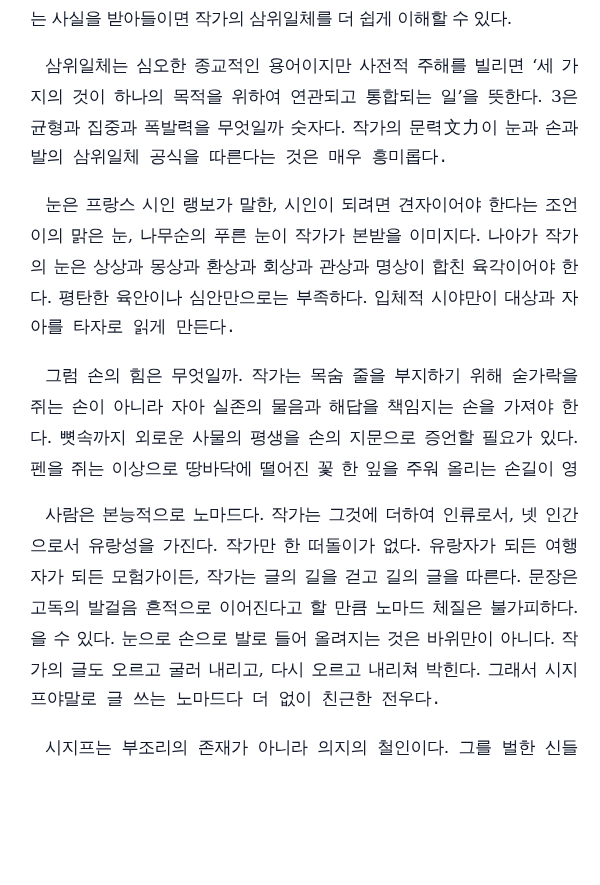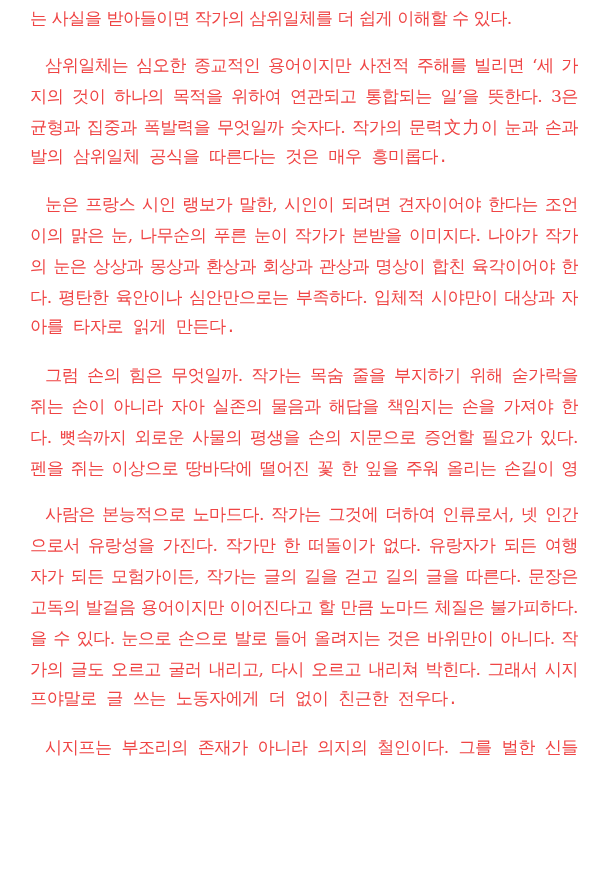--- a/index.html
+++ b/index.html
@@ -12,21 +12,21 @@
       height: 885px;
       overflow: hidden;
       position: relative;
     }
     .page {
       position: absolute;
       left: 30px;
       top: 3px;
       width: 548px;
       font-family: "DejaVu Serif", "Liberation Serif", serif;
-      color: #ef4444;
+      color: #0f172a;
       font-size: 17.2px;
       letter-spacing: -0.55px;
     }
     .line {
       height: 30.9px;
       line-height: 30.9px;
       white-space: nowrap;
       display: flex;
       justify-content: space-between;
     }
@@ -100,30 +100,30 @@
   <div class="line justify indent">
       <span class="txt">사람은 본능적으로 노마드다. 작가는 그것에 더하여 인류로서, 넷 인간</span>
     </div>
   <div class="line justify">
       <span class="txt">으로서 유랑성을 가진다. 작가만 한 떠돌이가 없다. 유랑자가 되든 여행</span>
     </div>
   <div class="line justify">
       <span class="txt">자가 되든 모험가이든, 작가는 글의 길을 걷고 길의 글을 따른다. 문장은</span>
     </div>
   <div class="line justify">
-      <span class="txt">고독의 발걸음 용어이지만 이어진다고 할 만큼 노마드 체질은 불가피하다.</span>
+      <span class="txt">고독의 발걸음 흔적으로 이어진다고 할 만큼 노마드 체질은 불가피하다.</span>
     </div>
 
   <div class="line justify">
       <span class="txt">을 수 있다. 눈으로 손으로 발로 들어 올려지는 것은 바위만이 아니다. 작</span>
     </div>
   <div class="line justify">
       <span class="txt">가의 글도 오르고 굴러 내리고, 다시 오르고 내리쳐 박힌다. 그래서 시지</span>
     </div>
   <div class="line justify last">
-      <span class="txt">프야말로 글 쓰는 노동자에게 더 없이 친근한 전우다.</span>
+      <span class="txt">프야말로 글 쓰는 노마드다 더 없이 친근한 전우다.</span>
     </div>
 
   <div class="line justify indent">
       <span class="txt">시지프는 부조리의 존재가 아니라 의지의 철인이다. 그를 벌한 신들</span>
     </div>
 
 </div>
 
 </body></html>

